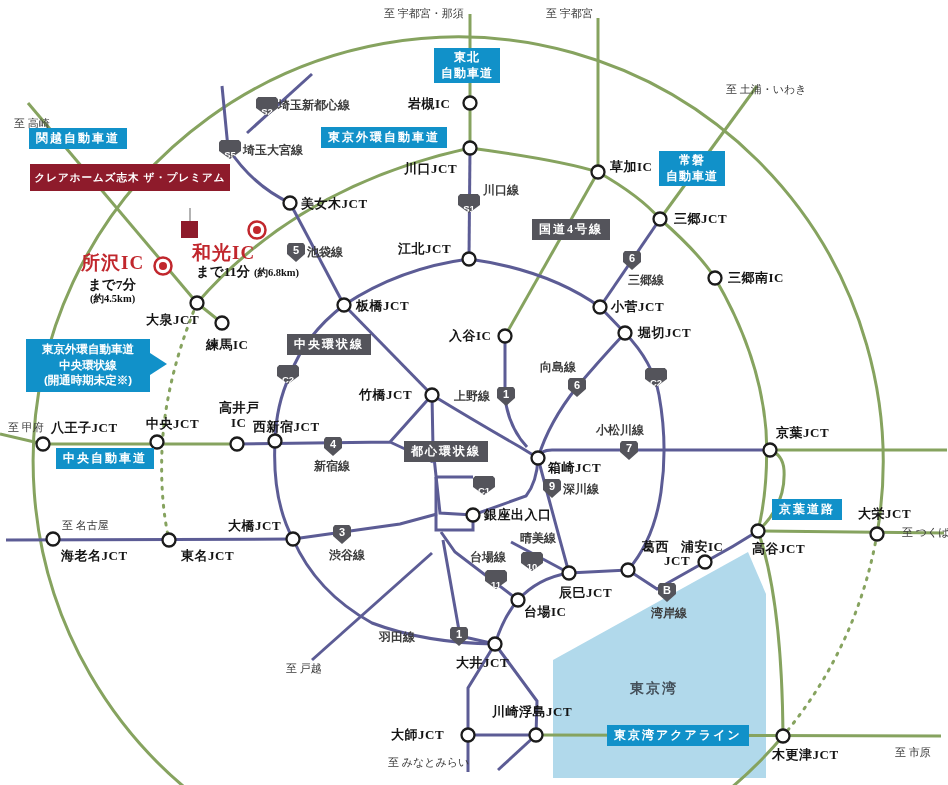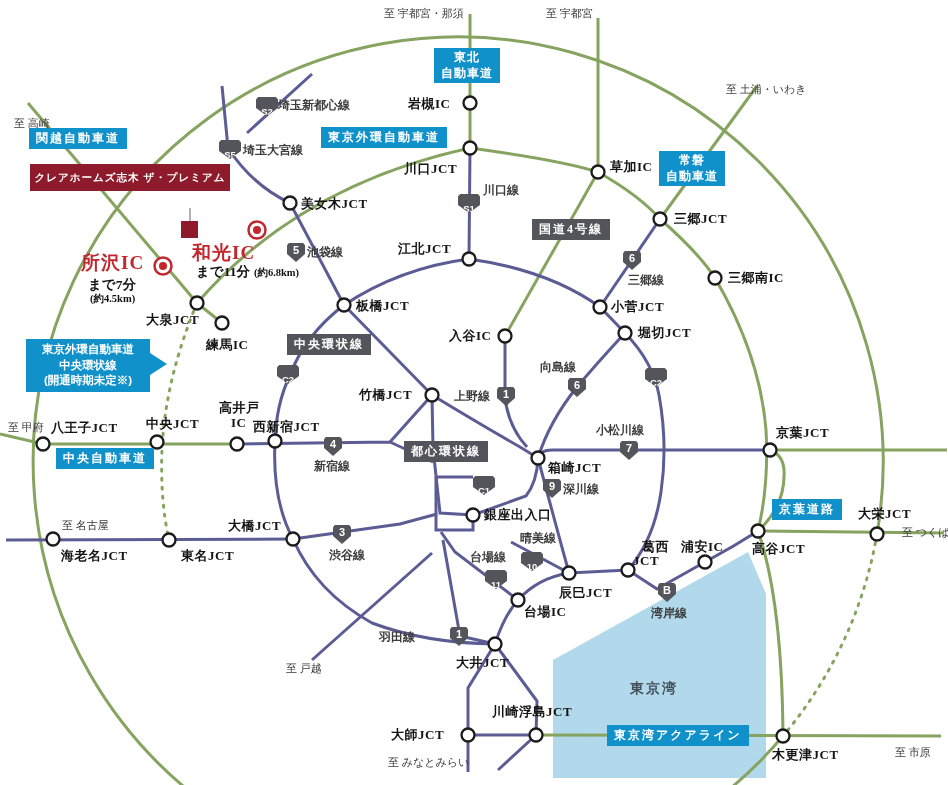--- a/index.html
+++ b/index.html
@@ -247,21 +247,21 @@
 <div class="lbl nl" style="left:219px;top:399px">高井戸</div>
 <div class="lbl nl" style="left:231px;top:415px">IC</div>
 <div class="lbl nl" style="left:146px;top:415px">中央JCT</div>
 <div class="lbl nl" style="left:51px;top:419px">八王子JCT</div>
 <div class="lbl nl" style="left:61px;top:547px">海老名JCT</div>
 <div class="lbl nl" style="left:181px;top:547px">東名JCT</div>
 <div class="lbl nl" style="left:228px;top:517px">大橋JCT</div>
 <div class="lbl nl" style="left:524px;top:603px">台場IC</div>
 <div class="lbl nl" style="left:559px;top:584px">辰巳JCT</div>
 <div class="lbl nl" style="left:642px;top:538px">葛西</div>
-<div class="lbl nl" style="left:633px;top:553px">JCT</div>
+<div class="lbl nl" style="left:664px;top:553px">JCT</div>
 <div class="lbl nl" style="left:681px;top:538px">浦安IC</div>
 <div class="lbl nl" style="left:752px;top:540px">高谷JCT</div>
 <div class="lbl nl" style="left:858px;top:505px">大栄JCT</div>
 <div class="lbl nl" style="left:772px;top:746px">木更津JCT</div>
 <div class="lbl nl" style="left:492px;top:703px">川崎浮島JCT</div>
 <div class="lbl nl" style="left:391px;top:726px">大師JCT</div>
 <div class="lbl nl" style="left:456px;top:654px">大井JCT</div>
 
 <div class="lbl bay-l" style="left:630px;top:680px">東京湾</div>
 

